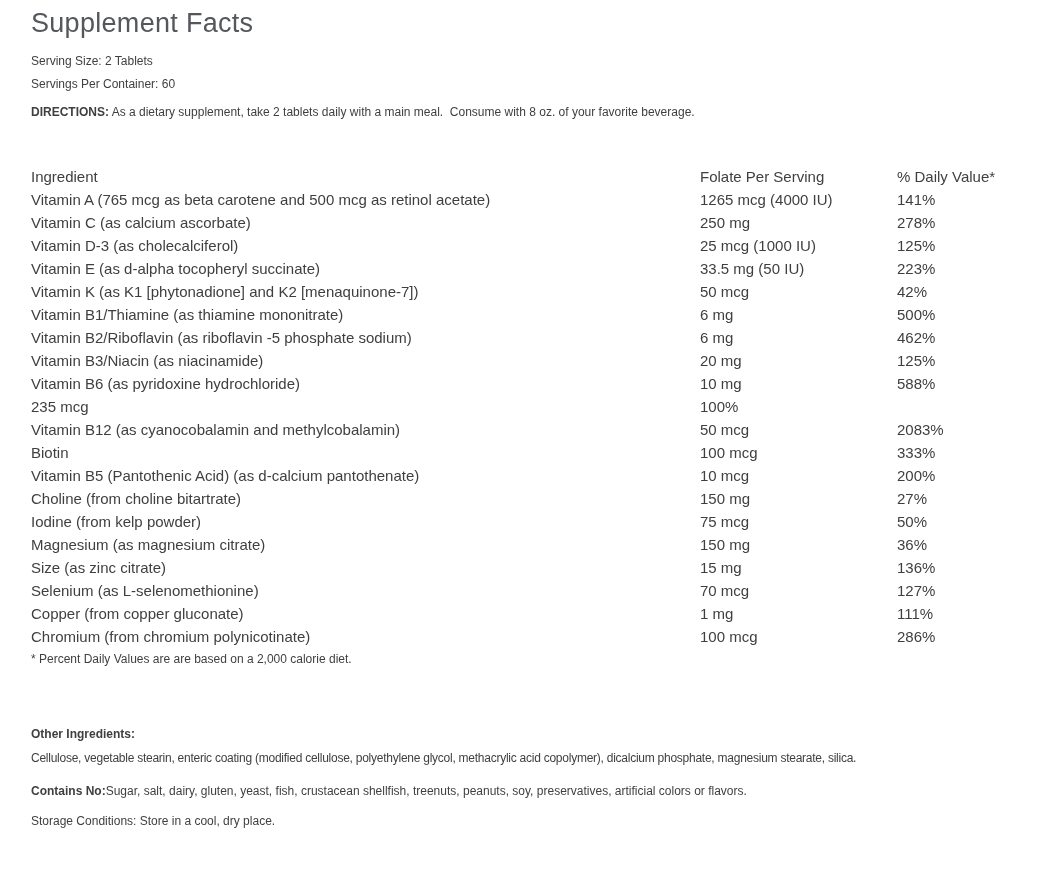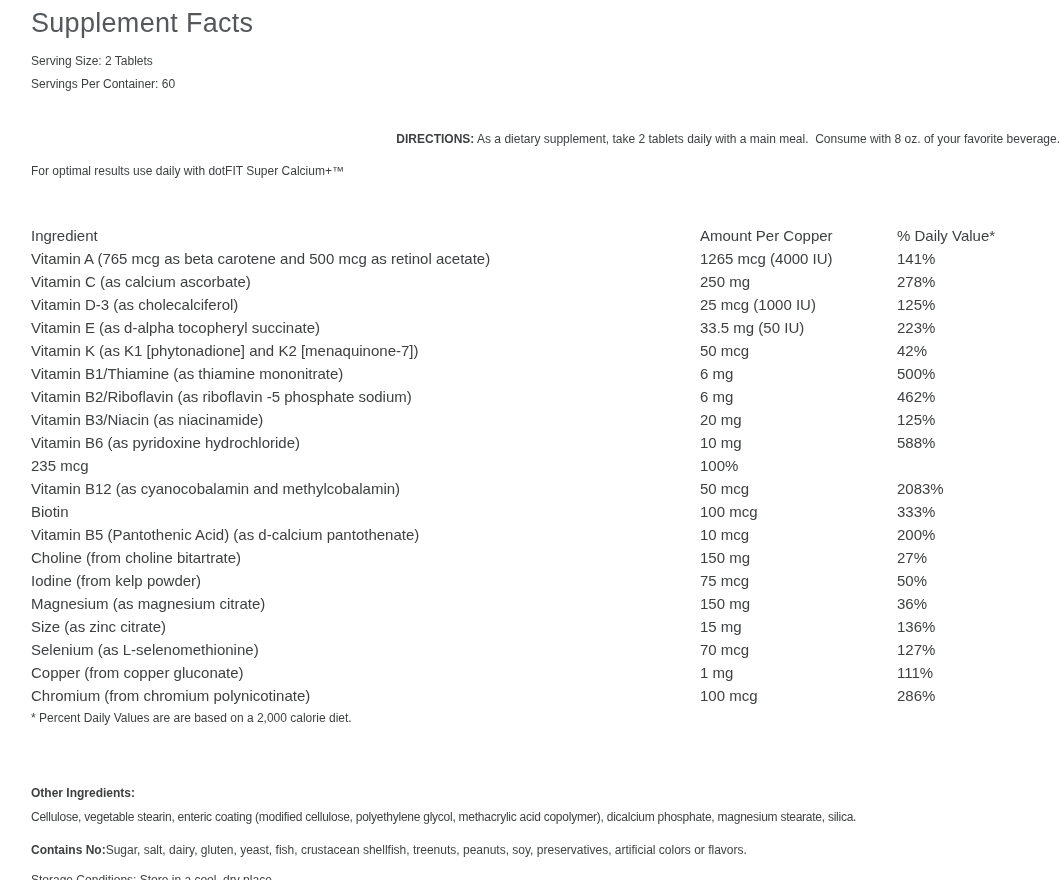--- a/index.html
+++ b/index.html
@@ -18,21 +18,21 @@
     color: #54575b;
     line-height: 30px;
     letter-spacing: 0.3px;
   }
   .line {
     font-size: 12px;
     line-height: 23px;
     white-space: pre;
   }
   .serving-size { margin-top: 12px; }
-  .directions { margin-top: 32px; text-align: right; }
+  .directions { margin-top: 5px; }
   .optimal { margin-top: 9px; }
   .facts-table { margin-top: 41px; }
   .t-row {
     display: grid;
     grid-template-columns: 669px 197px 1fr;
     font-size: 15px;
     line-height: 23px;
   }
   .t-row span { white-space: pre; }
   .bold { font-weight: bold; }
@@ -46,26 +46,25 @@
 
 <div class="page">
 
   <h1 class="title">Supplement Facts</h1>
 
   <p class="line serving-size">Serving Size: 2 Tablets</p>
   <p class="line">Servings Per Container: 60</p>
 
   <p class="line directions"><span class="bold">DIRECTIONS:</span><span> As a dietary supplement, take 2 tablets daily with a main meal.  Consume with 8 oz. of your favorite beverage.</span></p>
 
-  <p class="line optimal">For optimal results use daily with dotFIT Super Calcium+™</p>
 
   <div class="facts-table">
     <div class="t-row">
       <span>Ingredient</span>
-      <span>Amount Per Copper</span>
+      <span>Folate Per Serving</span>
       <span>% Daily Value*</span>
     </div>
     <div>
   <div class="t-row">
     <span>Vitamin A (765 mcg as beta carotene and 500 mcg as retinol acetate)</span>
     <span>1265 mcg (4000 IU)</span>
     <span>141%</span>
   </div>
 
   <div class="t-row">

